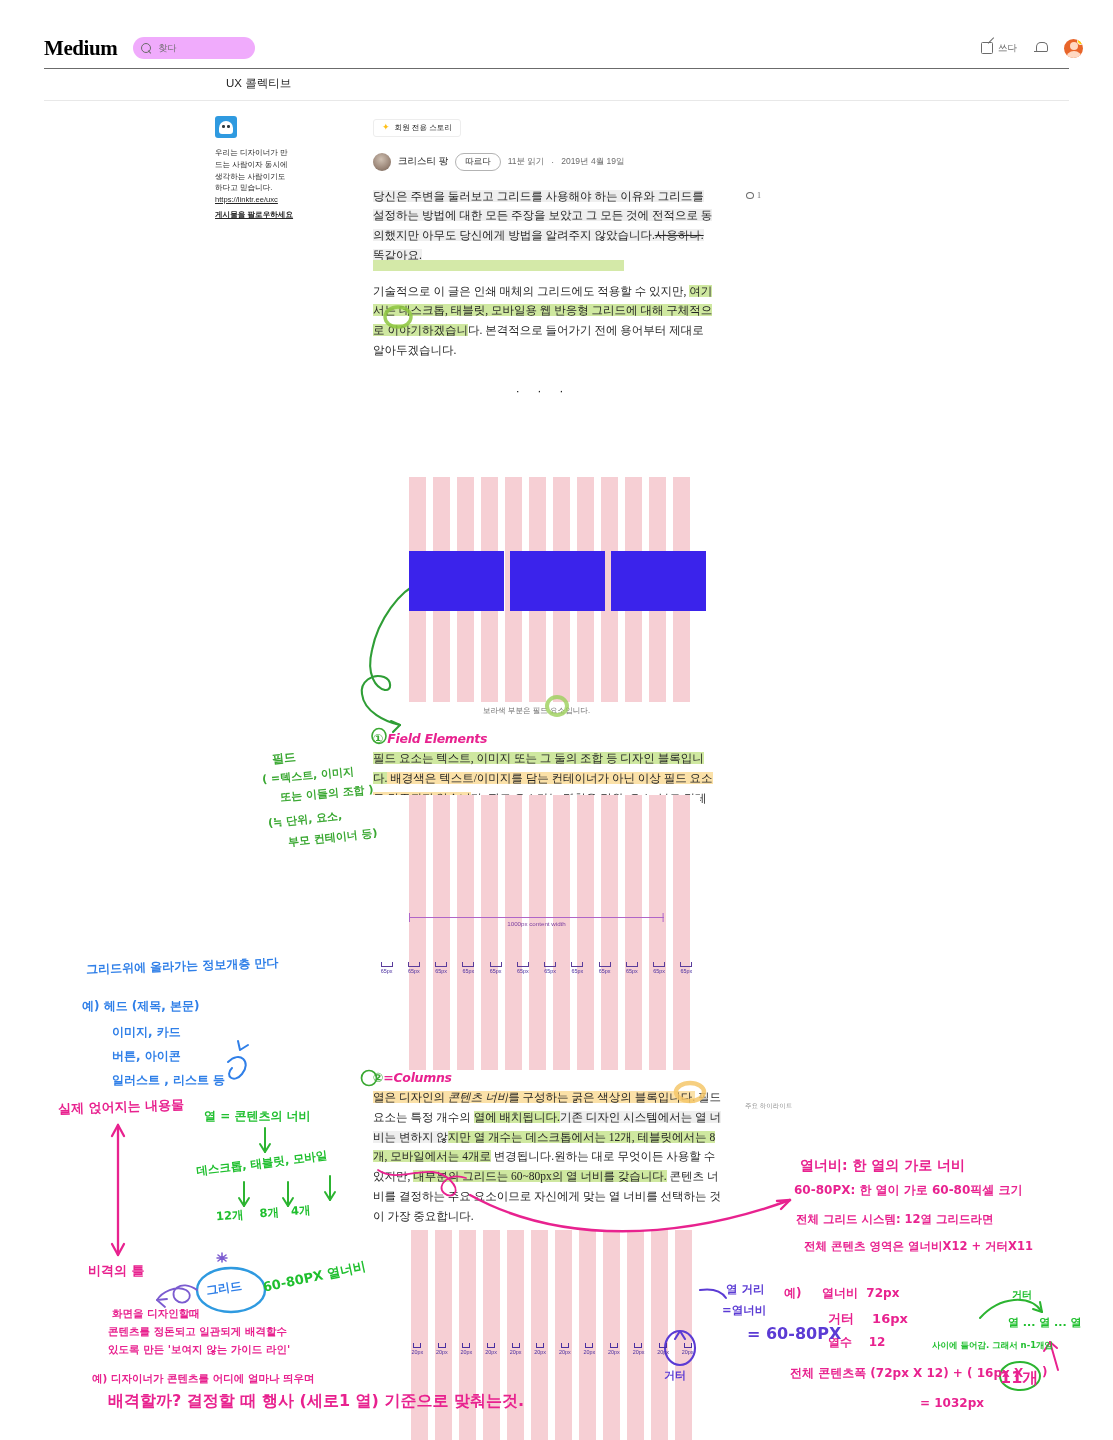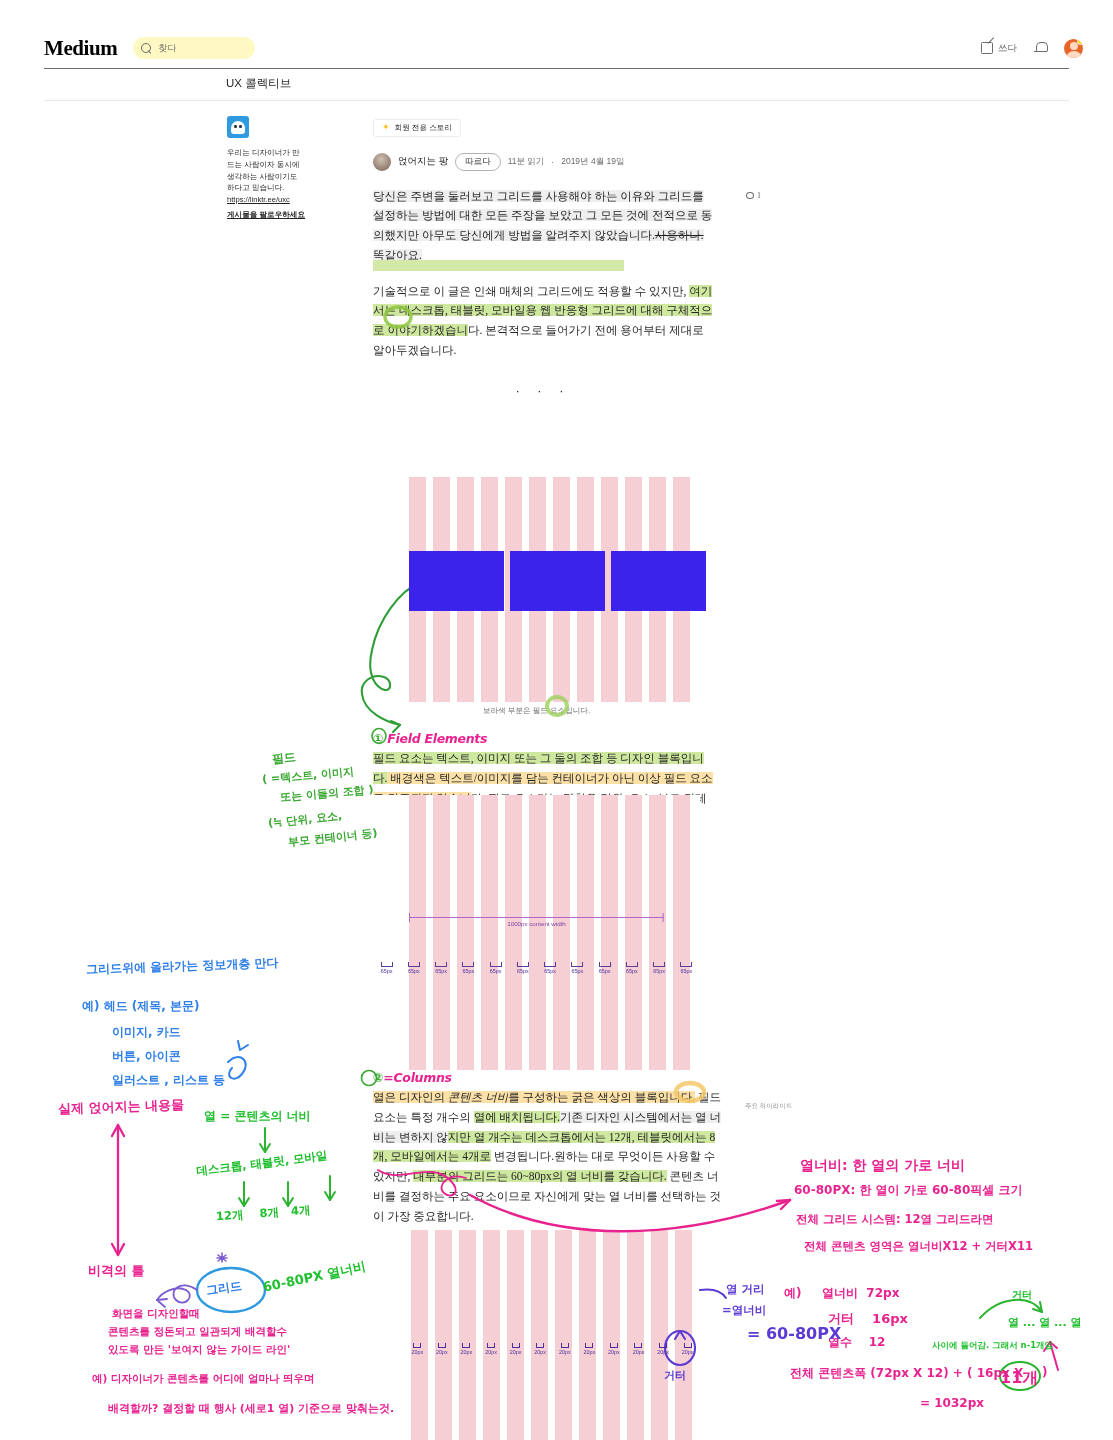--- a/index.html
+++ b/index.html
@@ -17,21 +17,21 @@
     position: absolute; left: 0; top: 28px; width: 1113px; height: 40px;
     display: flex; align-items: center;
   }
   .brand {
     margin-left: 44px;
     font-family: "Liberation Serif", serif;
     font-weight: 700; font-size: 21px; letter-spacing: -0.4px; color: #000;
   }
   .searchbox {
     margin-left: 16px; width: 122px; height: 22px; border-radius: 11px;
-    background: #fef9c3; display: flex; align-items: center; padding: 0 8px;
+    background: #f0abfc; display: flex; align-items: center; padding: 0 8px;
   }
   .searchbox .mag { width: 11px; height: 11px; position: relative; flex: 0 0 auto; }
   .searchbox .mag::before{
     content:""; position:absolute; left:0; top:0; width:8px; height:8px;
     border:1.1px solid #6b6b6b; border-radius:50%;
   }
   .searchbox .mag::after{
     content:""; position:absolute; left:7px; top:7px; width:4px; height:1.1px;
     background:#6b6b6b; transform:rotate(45deg); transform-origin:left center;
   }
@@ -67,21 +67,21 @@
   .avatar-badge{
     position:absolute; right:-1px; top:-1px; width:7px; height:7px; border-radius:50%;
     background:#ffd600; border:1.2px solid #fff; z-index:3;
   }
 
   .rule-top { position: absolute; left: 44px; top: 68px; width: 1025px; height: 1px; background: #6b6b6b; }
   .pubbar { position: absolute; left: 226px; top: 76px; font-size: 11.5px; color: #242424; }
   .rule-2 { position: absolute; left: 44px; top: 100px; width: 1025px; height: 1px; background: #e8e8e8; }
 
   
-  .pubside { position: absolute; left: 227px; top: 116px; width: 80px; }
+  .pubside { position: absolute; left: 215px; top: 116px; width: 80px; }
   .pub-logo {
     width: 22px; height: 22px; background: #2f9ae0; border-radius: 3px; position: relative; overflow:hidden;
   }
   .pub-logo::before{
     content:""; position:absolute; left:4px; top:5px; width:14px; height:13px;
     background:#ffffff; border-radius:7px 7px 3px 3px;
   }
   .pub-logo::after{
     content:""; position:absolute; left:7px; top:9px; width:2.5px; height:2.5px;
     background:#2f3a40; border-radius:50%;
@@ -285,21 +285,21 @@
 
   <div class="member-pill">
     <span class="star">✦</span>
     <span class="t">회원 전용 스토리</span>
   </div>
 
   <div class="title-hl"></div>
 
   <div class="byline">
     <span class="av"></span>
-    <span class="name">얹어지는 팡</span>
+    <span class="name">크리스티 팡</span>
     <span class="follow">따르다</span>
     <span class="meta">11분 읽기</span>
     <span class="meta">·</span>
     <span class="meta">2019년 4월 19일</span>
   </div>
 
 
   <p class="para">
     <span class="hl-grey">당신은 주변을 둘러보고 그리드를 사용해야 하는 이유와 그리드를 설정하는 방법에 대한 모든 주장을 보았고 그 모든 것에 전적으로 동의했지만 아무도 당신에게 방법을 알려주지 않았습니다.</span><span class="hl-grey strike">사용하나.</span><span class="hl-grey"> 똑같아요.</span>
     <span class="note-mark">
@@ -599,21 +599,21 @@
 <div class="hw hw-greenbr" style="left:196px;top:1156px;font-size:11.5px;font-weight:700;transform:rotate(-7deg);">데스크톱, 태블릿, 모바일</div>
 <div class="hw hw-greenbr" style="left:216px;top:1206px;font-size:11.5px;font-weight:700;transform:rotate(-4deg);">12개    8개   4개</div>
 
 <div class="hw hw-blue" style="left:206px;top:1280px;font-size:12px;font-weight:700;transform:rotate(-8deg);">그리드</div>
 <div class="hw hw-greenbr" style="left:262px;top:1268px;font-size:13px;font-weight:700;transform:rotate(-12deg);">60-80PX 열너비</div>
 
 <div class="hw hw-mag" style="left:112px;top:1307px;font-size:10.5px;font-weight:700;">화면을 디자인할때</div>
 <div class="hw hw-mag" style="left:108px;top:1325px;font-size:10.5px;font-weight:700;">콘텐츠를 정돈되고 일관되게 배격할수</div>
 <div class="hw hw-mag" style="left:108px;top:1343px;font-size:10.5px;font-weight:700;">있도록 만든 '보여지 않는 가이드 라인'</div>
 <div class="hw hw-mag" style="left:92px;top:1372px;font-size:10.5px;font-weight:700;">예) 디자이너가 콘텐츠를 어디에 얼마나 띄우며</div>
-<div class="hw hw-mag" style="left:108px;top:1391px;font-size:11px;font-weight:700;margin-top:10px;">배격할까? 결정할 때 행사 (세로1 열) 기준으로 맞춰는것.</div>
+<div class="hw hw-mag" style="left:108px;top:1391px;font-size:16px;font-weight:700;">배격할까? 결정할 때 행사 (세로1 열) 기준으로 맞춰는것.</div>
 
 <div class="hw hw-mag" style="left:800px;top:1157px;font-size:14px;font-weight:700;">열너비: 한 열의 가로 너비</div>
 <div class="hw hw-mag" style="left:794px;top:1182px;font-size:12px;font-weight:700;">60-80PX: 한 열이 가로 60-80픽셀 크기</div>
 <div class="hw hw-mag" style="left:796px;top:1212px;font-size:11.5px;font-weight:700;">전체 그리드 시스템: 12열 그리드라면</div>
 <div class="hw hw-mag" style="left:804px;top:1239px;font-size:11.5px;font-weight:700;">전체 콘텐츠 영역은 열너비X12 + 거터X11</div>
 
 <div class="hw hw-mag" style="left:784px;top:1285px;font-size:12px;font-weight:700;">예)</div>
 <div class="hw hw-mag" style="left:822px;top:1285px;font-size:12px;font-weight:700;">열너비  72px</div>
 <div class="hw hw-mag" style="left:828px;top:1310px;font-size:13px;font-weight:700;">거터    16px</div>
 <div class="hw hw-mag" style="left:828px;top:1334px;font-size:12px;font-weight:700;">열수    12</div>

